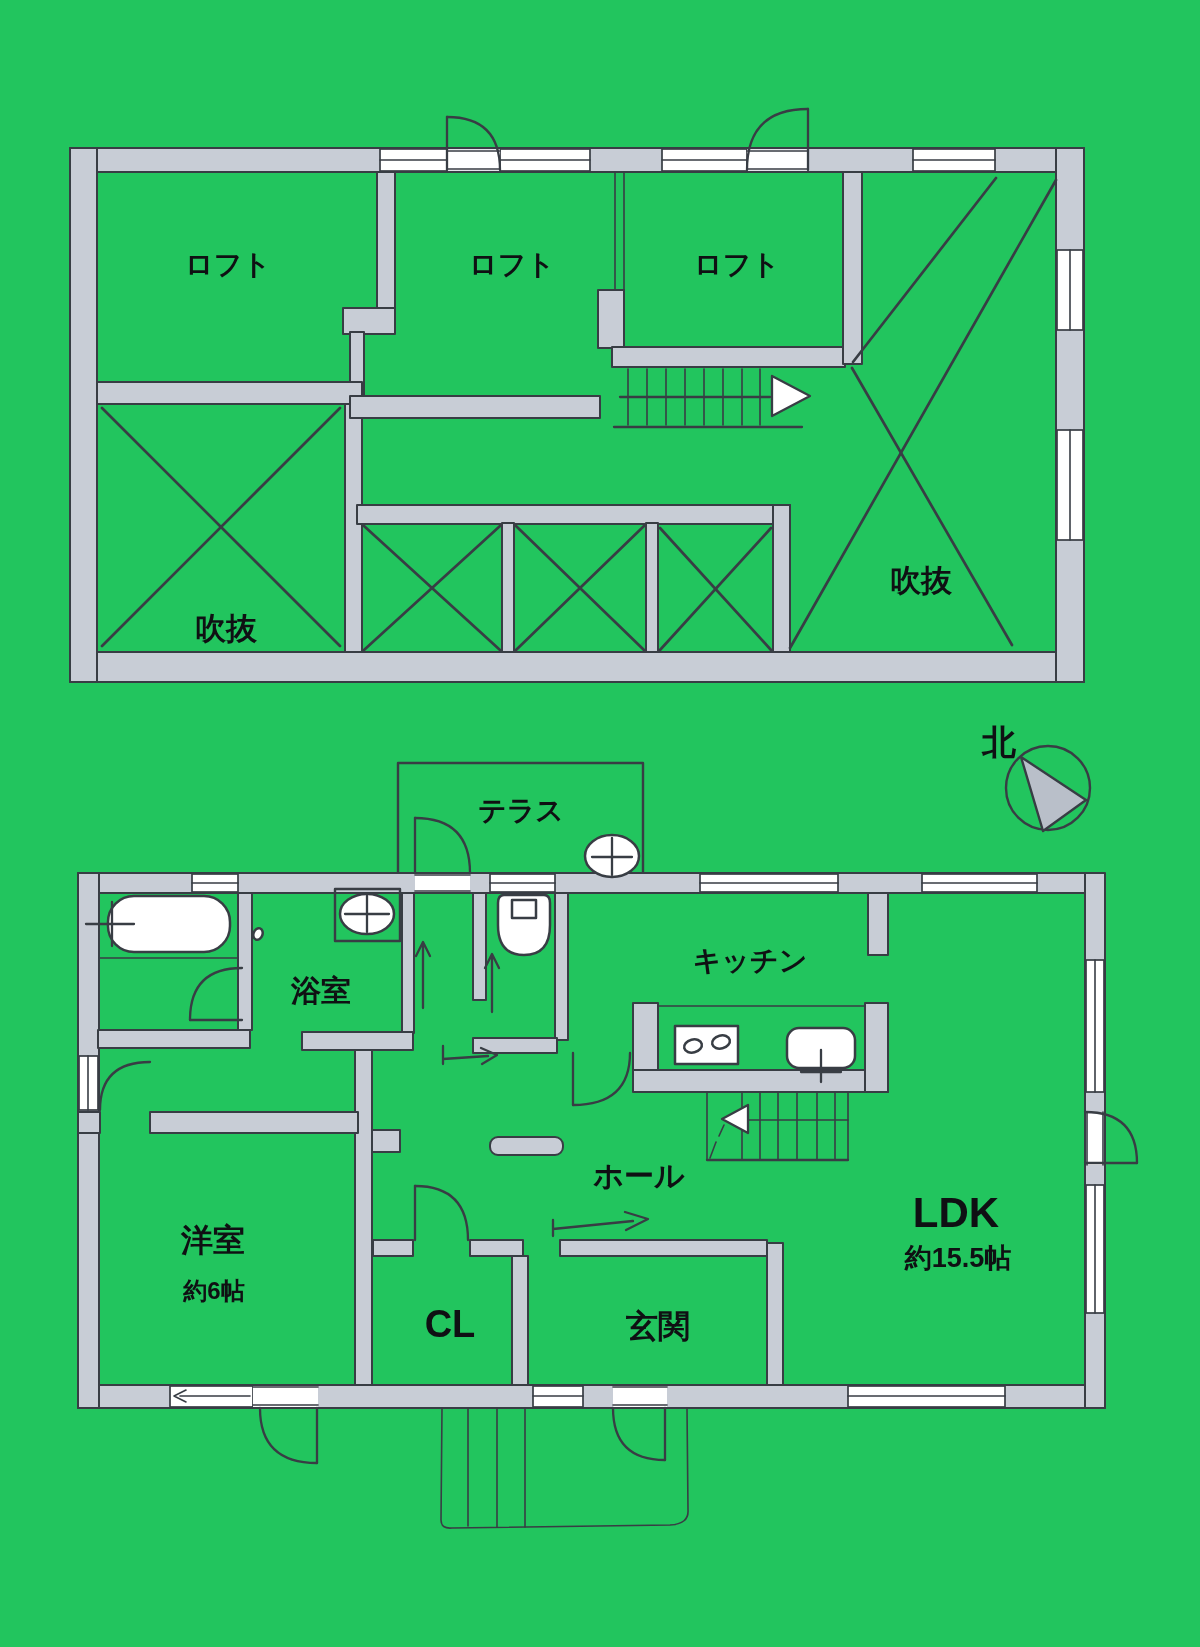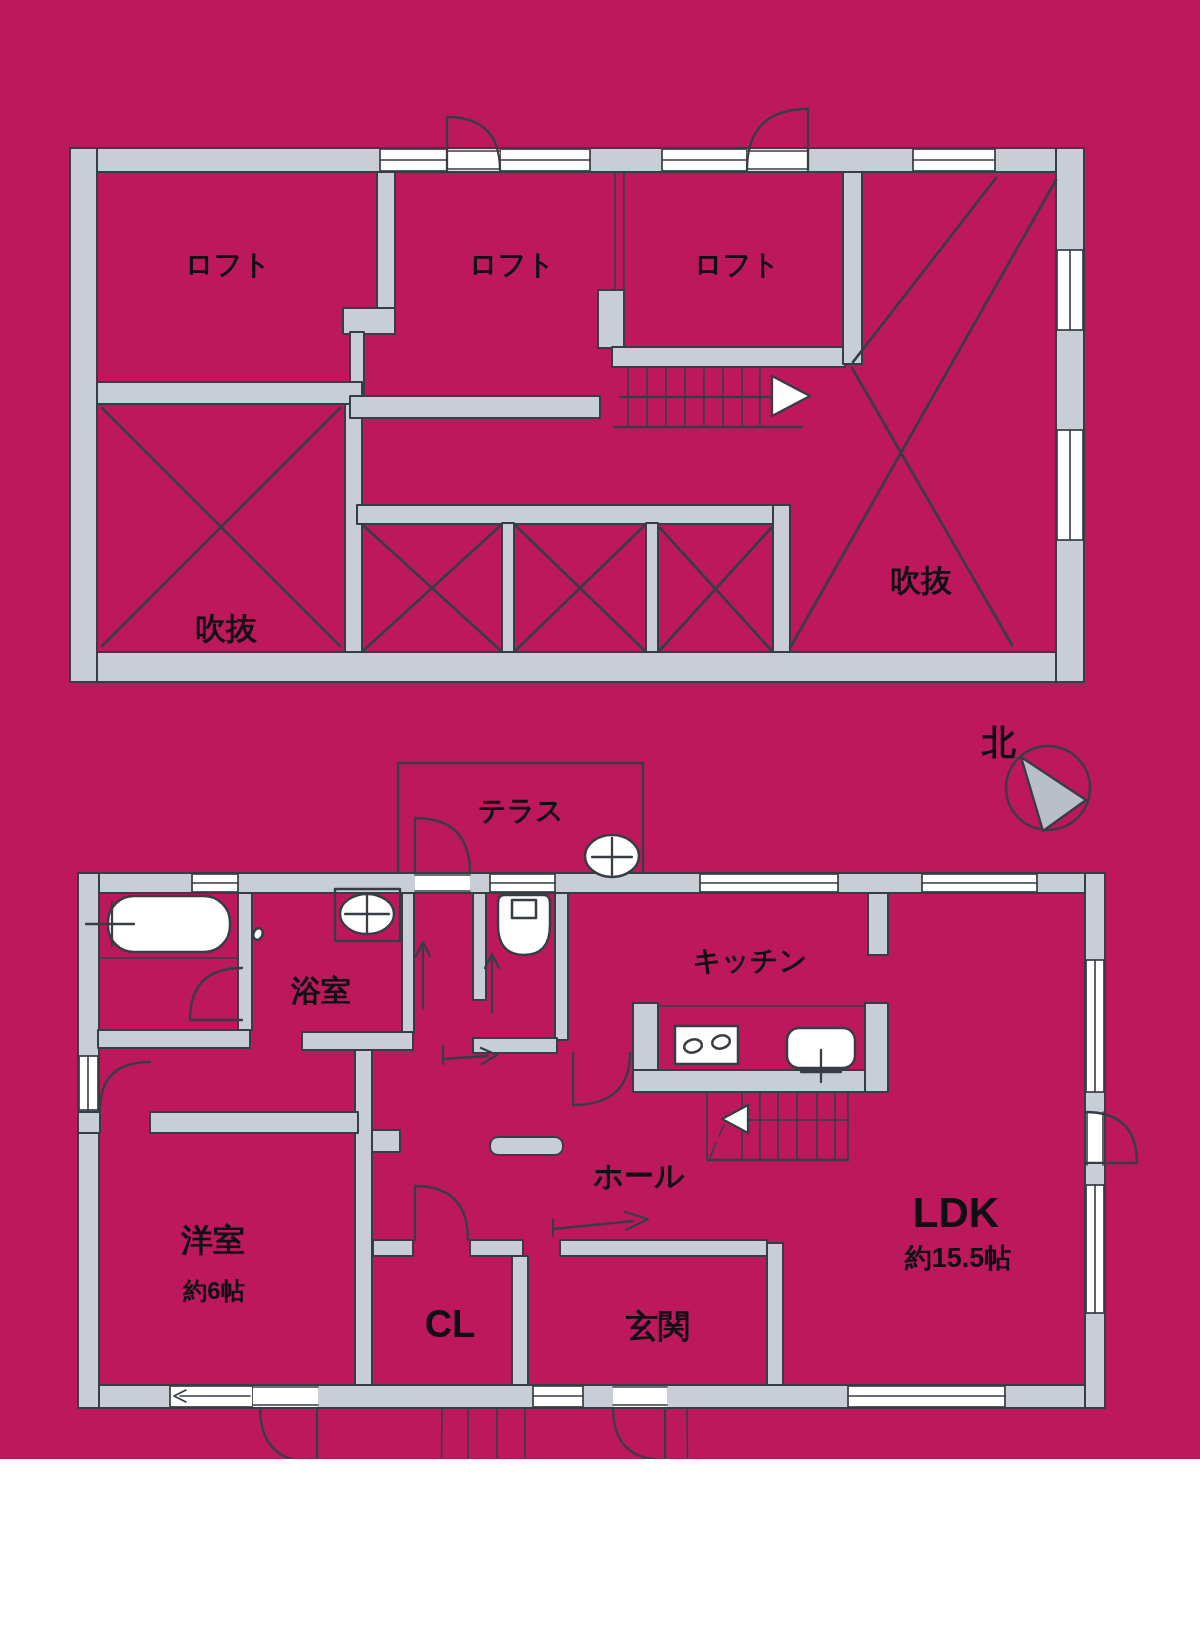--- a/index.html
+++ b/index.html
@@ -1,16 +1,16 @@
 <!DOCTYPE html>
 <html><head>
 <meta charset="utf-8">
 <style>
   html,body{margin:0;padding:0;background:#ffffff;}
-  .page{position:relative;width:1200px;height:1459px;background:#be185d;overflow:hidden;}
+  .page{position:relative;width:1200px;height:1647px;background:#22c55e;overflow:hidden;}
   svg{position:absolute;left:0;top:0;}
   .wall{fill:#c8cdd6;stroke:#383d44;stroke-width:2;stroke-linejoin:round;}
   .pier{fill:#c8cdd6;stroke:#383d44;stroke-width:2;stroke-linejoin:round;}
   .win{fill:#ffffff;stroke:#383d44;stroke-width:1.7;}
   .gap{fill:#ffffff;stroke:none;}
   .ln{fill:none;stroke:#383d44;stroke-width:2.3;stroke-linecap:round;stroke-linejoin:round;}
   .thin{stroke-width:1.6;}
   .xln{fill:none;stroke:#383d44;stroke-width:2.7;stroke-linecap:round;}
   .fix{fill:#ffffff;stroke:#383d44;stroke-width:2.5;stroke-linejoin:round;}
   .outline{fill:none;stroke:#383d44;stroke-width:2.4;stroke-linejoin:round;}

